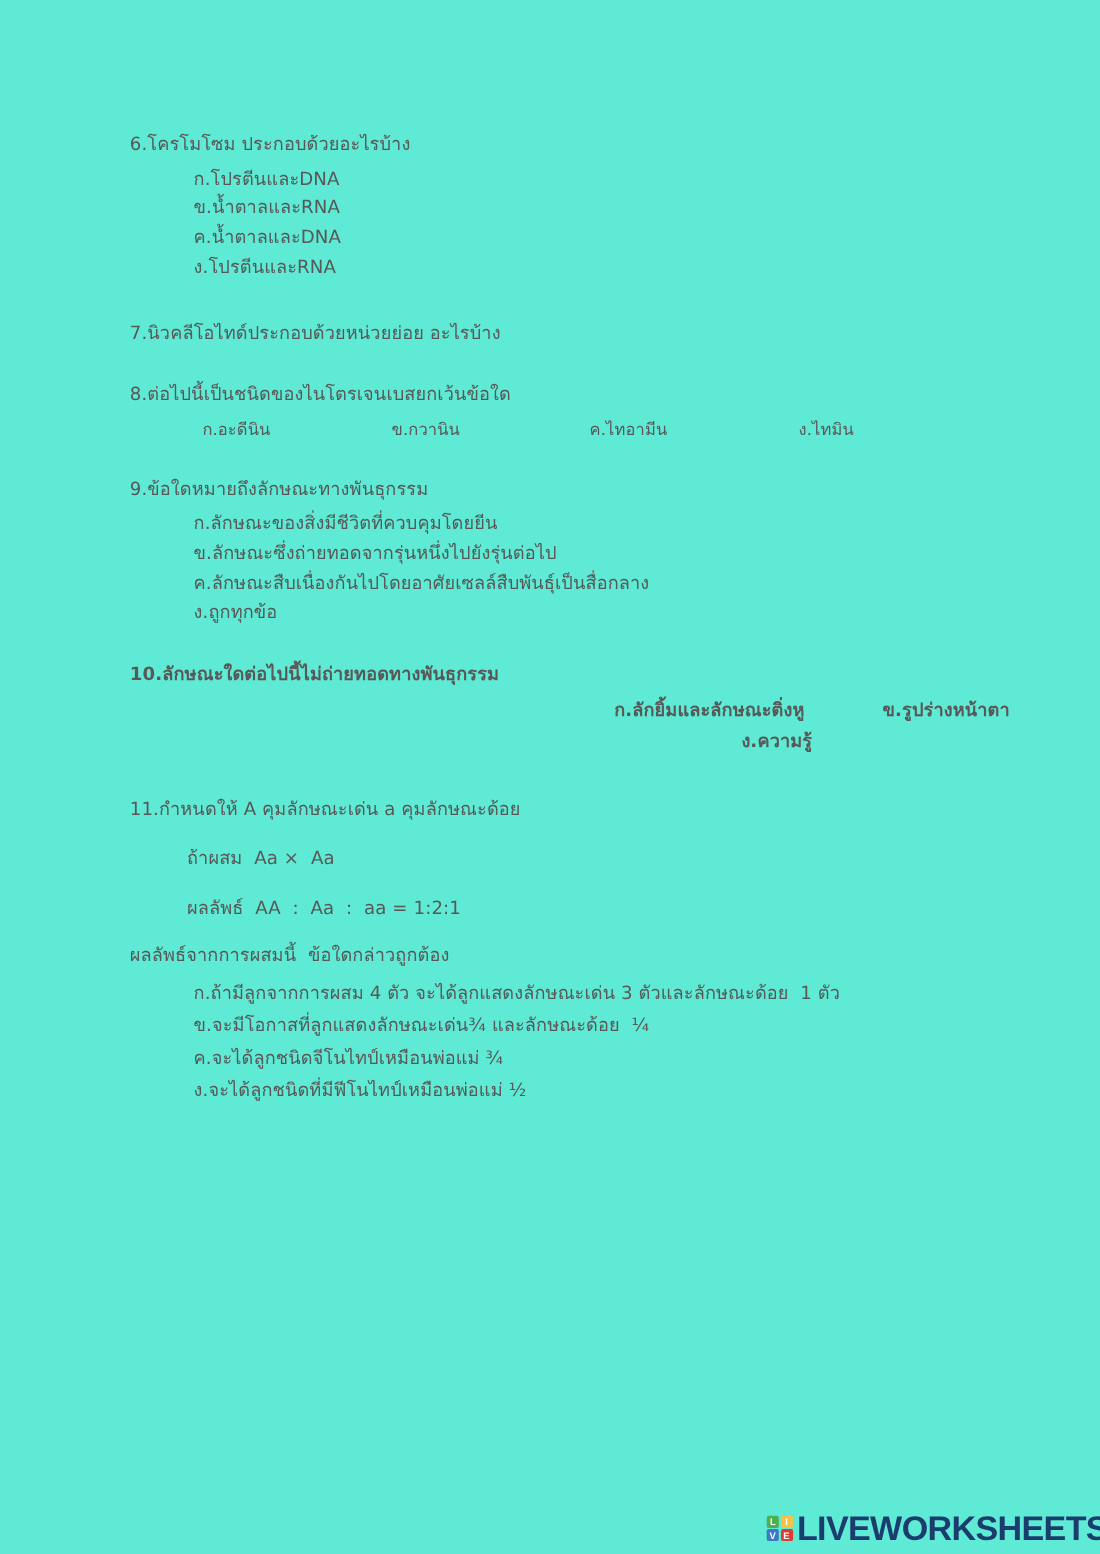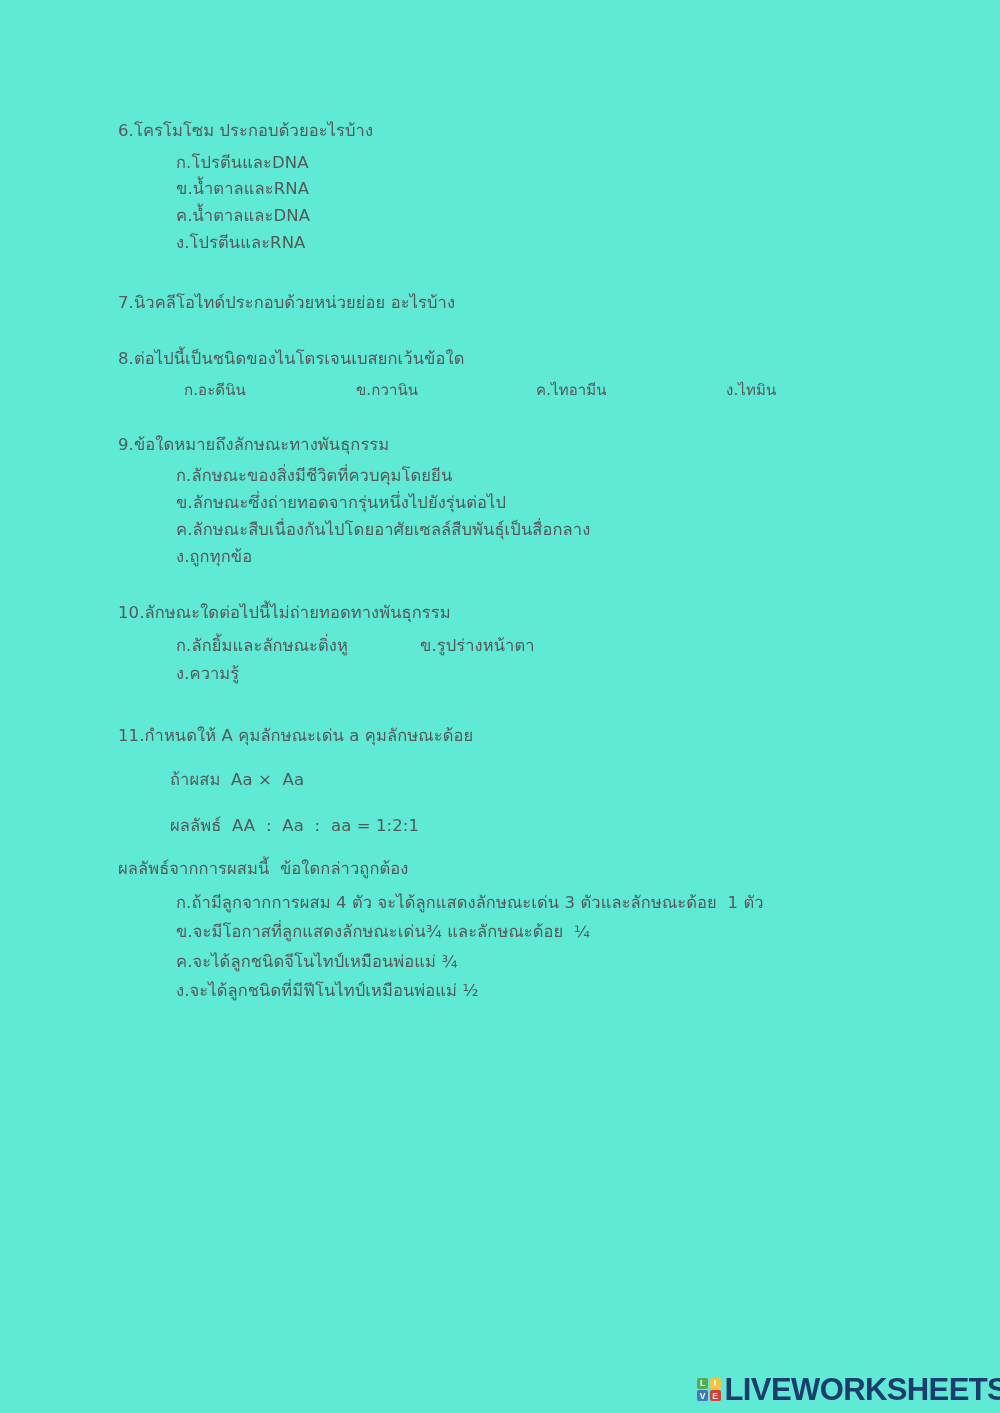--- a/index.html
+++ b/index.html
@@ -84,35 +84,36 @@
   .opt-row .opt-cell:nth-child(3) { width: 190px; }
   .opt-row .opt-cell:nth-child(4) { width: 120px; }
 
   
   .opt-grid {
     margin-left: 58px;
     margin-top: 4px;
   }
   .opt-grid .grid-line {
     display: flex;
+    justify-content: flex-end;
   }
   .opt-grid .grid-cell {
     font-size: 16.5px;
     line-height: 1.72;
     letter-spacing: 0.1px;
     white-space: pre;
   }
   .opt-grid .grid-cell:first-child { width: 244px; }
 
   
   .q6  { margin-bottom: 34px; }
   .q7  { margin-bottom: 30px; }
   .q8  { margin-bottom: 30px; }
   .q9  { margin-bottom: 30px; }
-  .q10 { margin-bottom: 34px; }
+  .q10 { margin-bottom: 34px; font-weight: bold; }
   .q11 { margin-bottom: 0; margin-top: 28px; }
 
   .q11 .opt { line-height: 1.78; }
   .q11 .subline { line-height: 1.78; }
 
   
   .footer-logo {
     position: absolute;
     left: 697px;
     top: 1374px;

